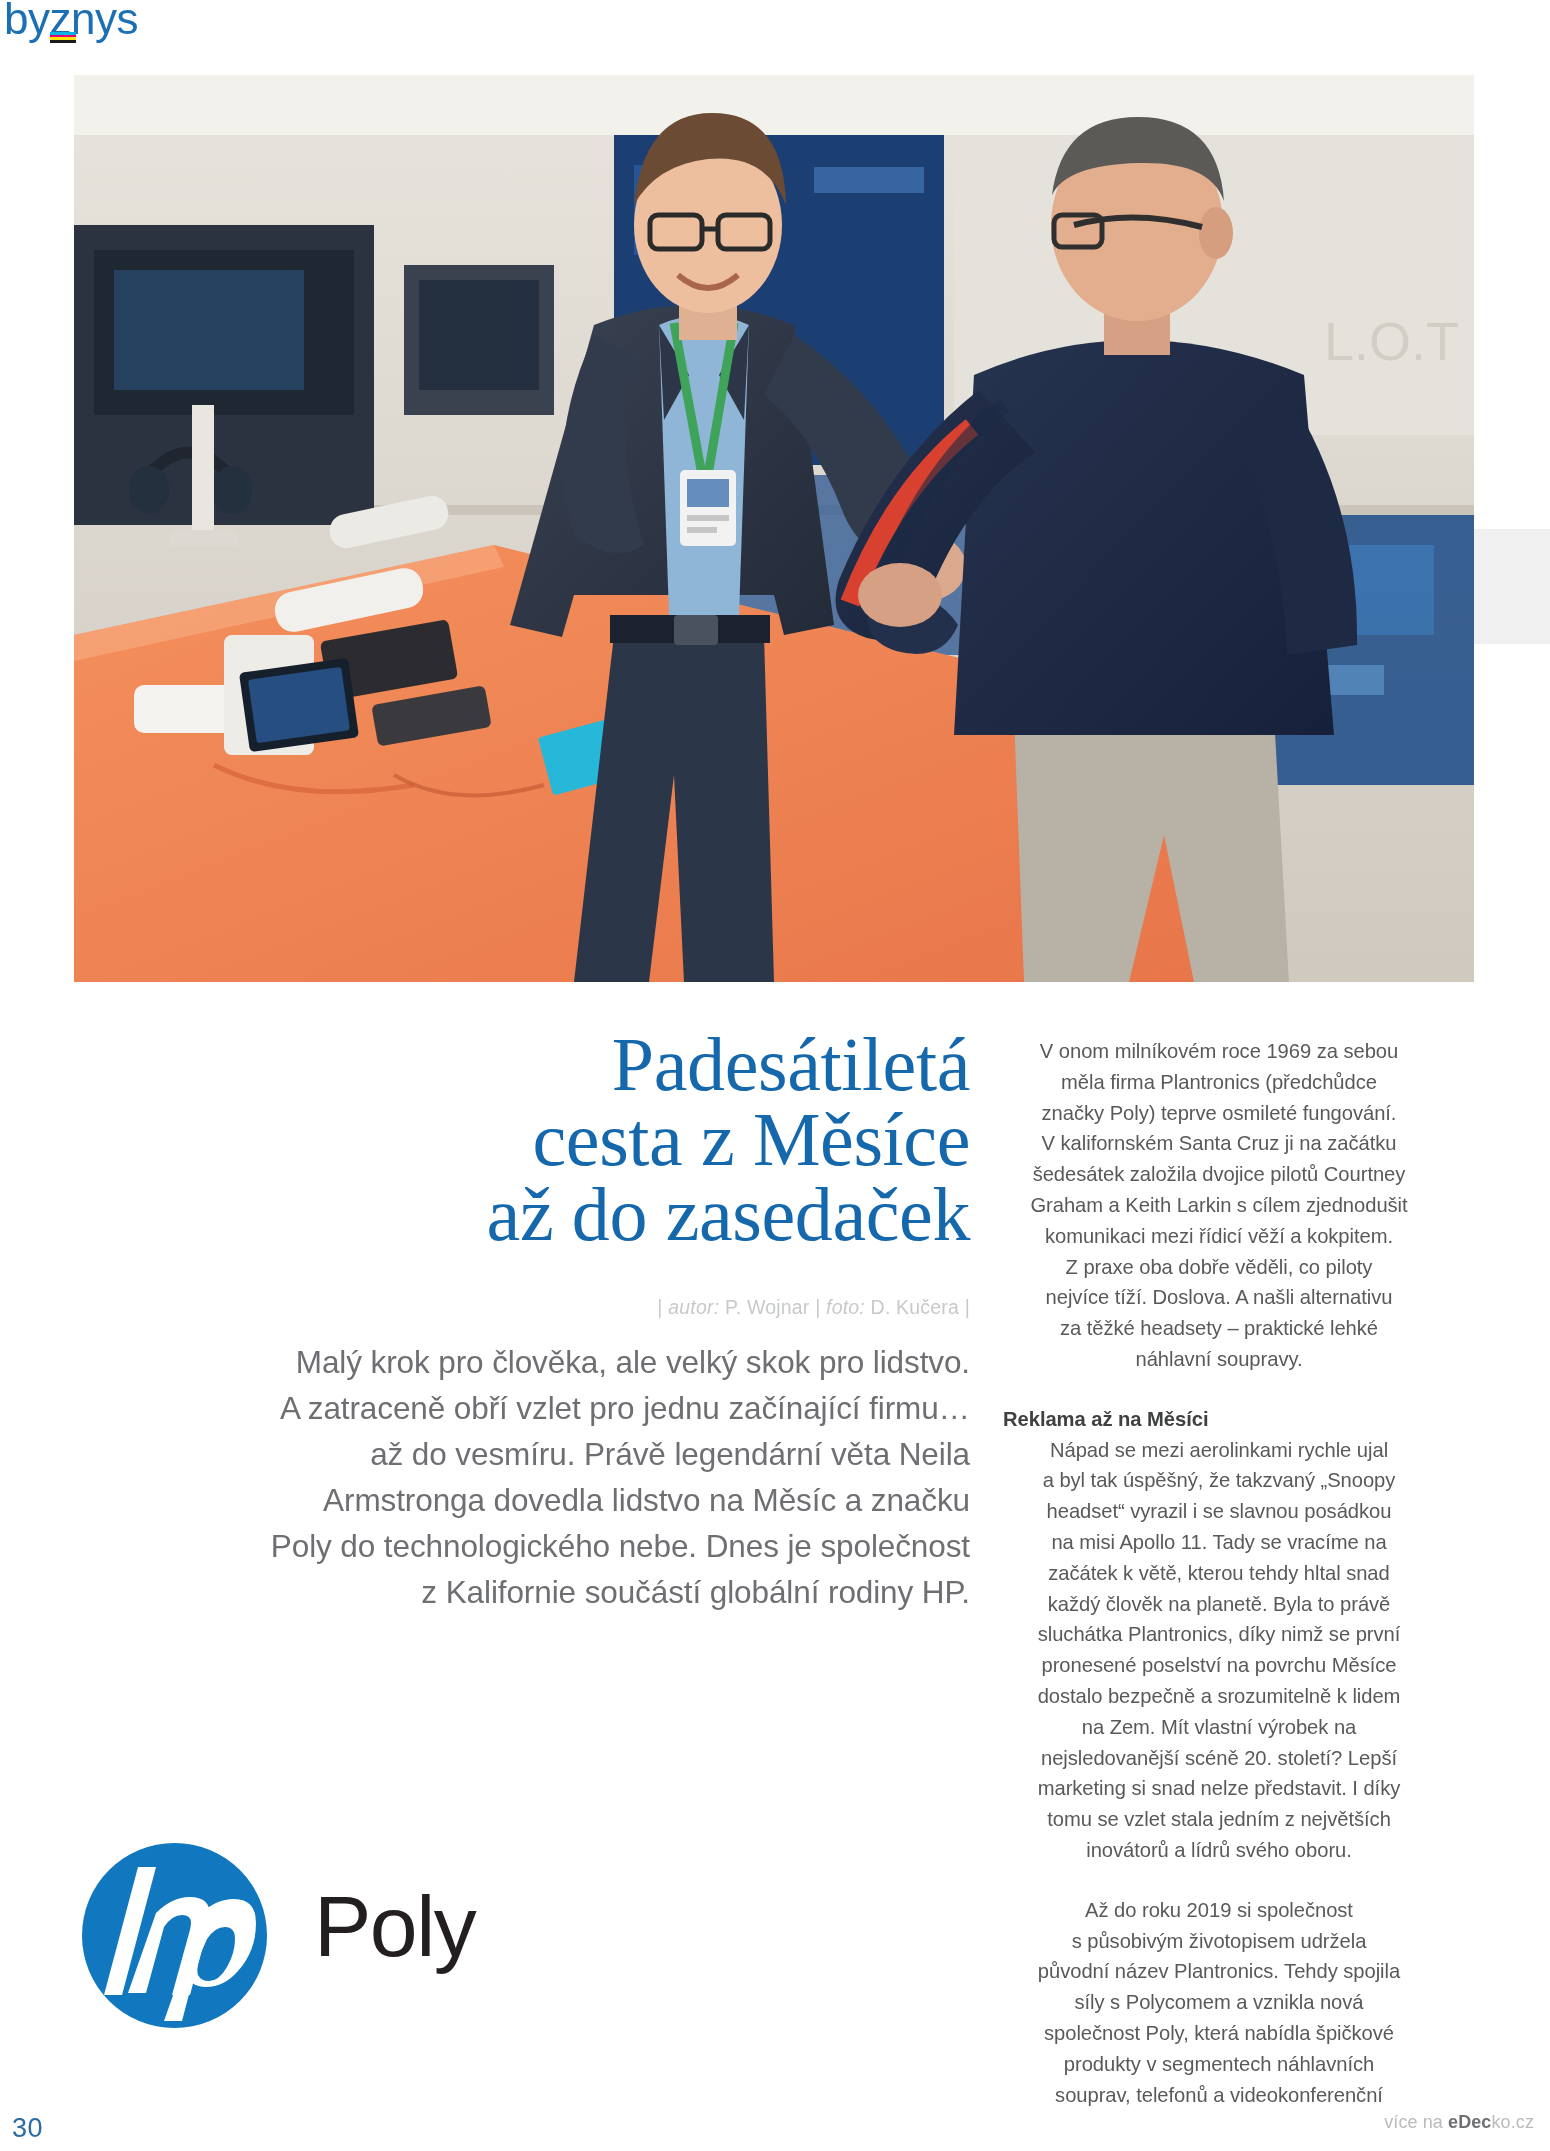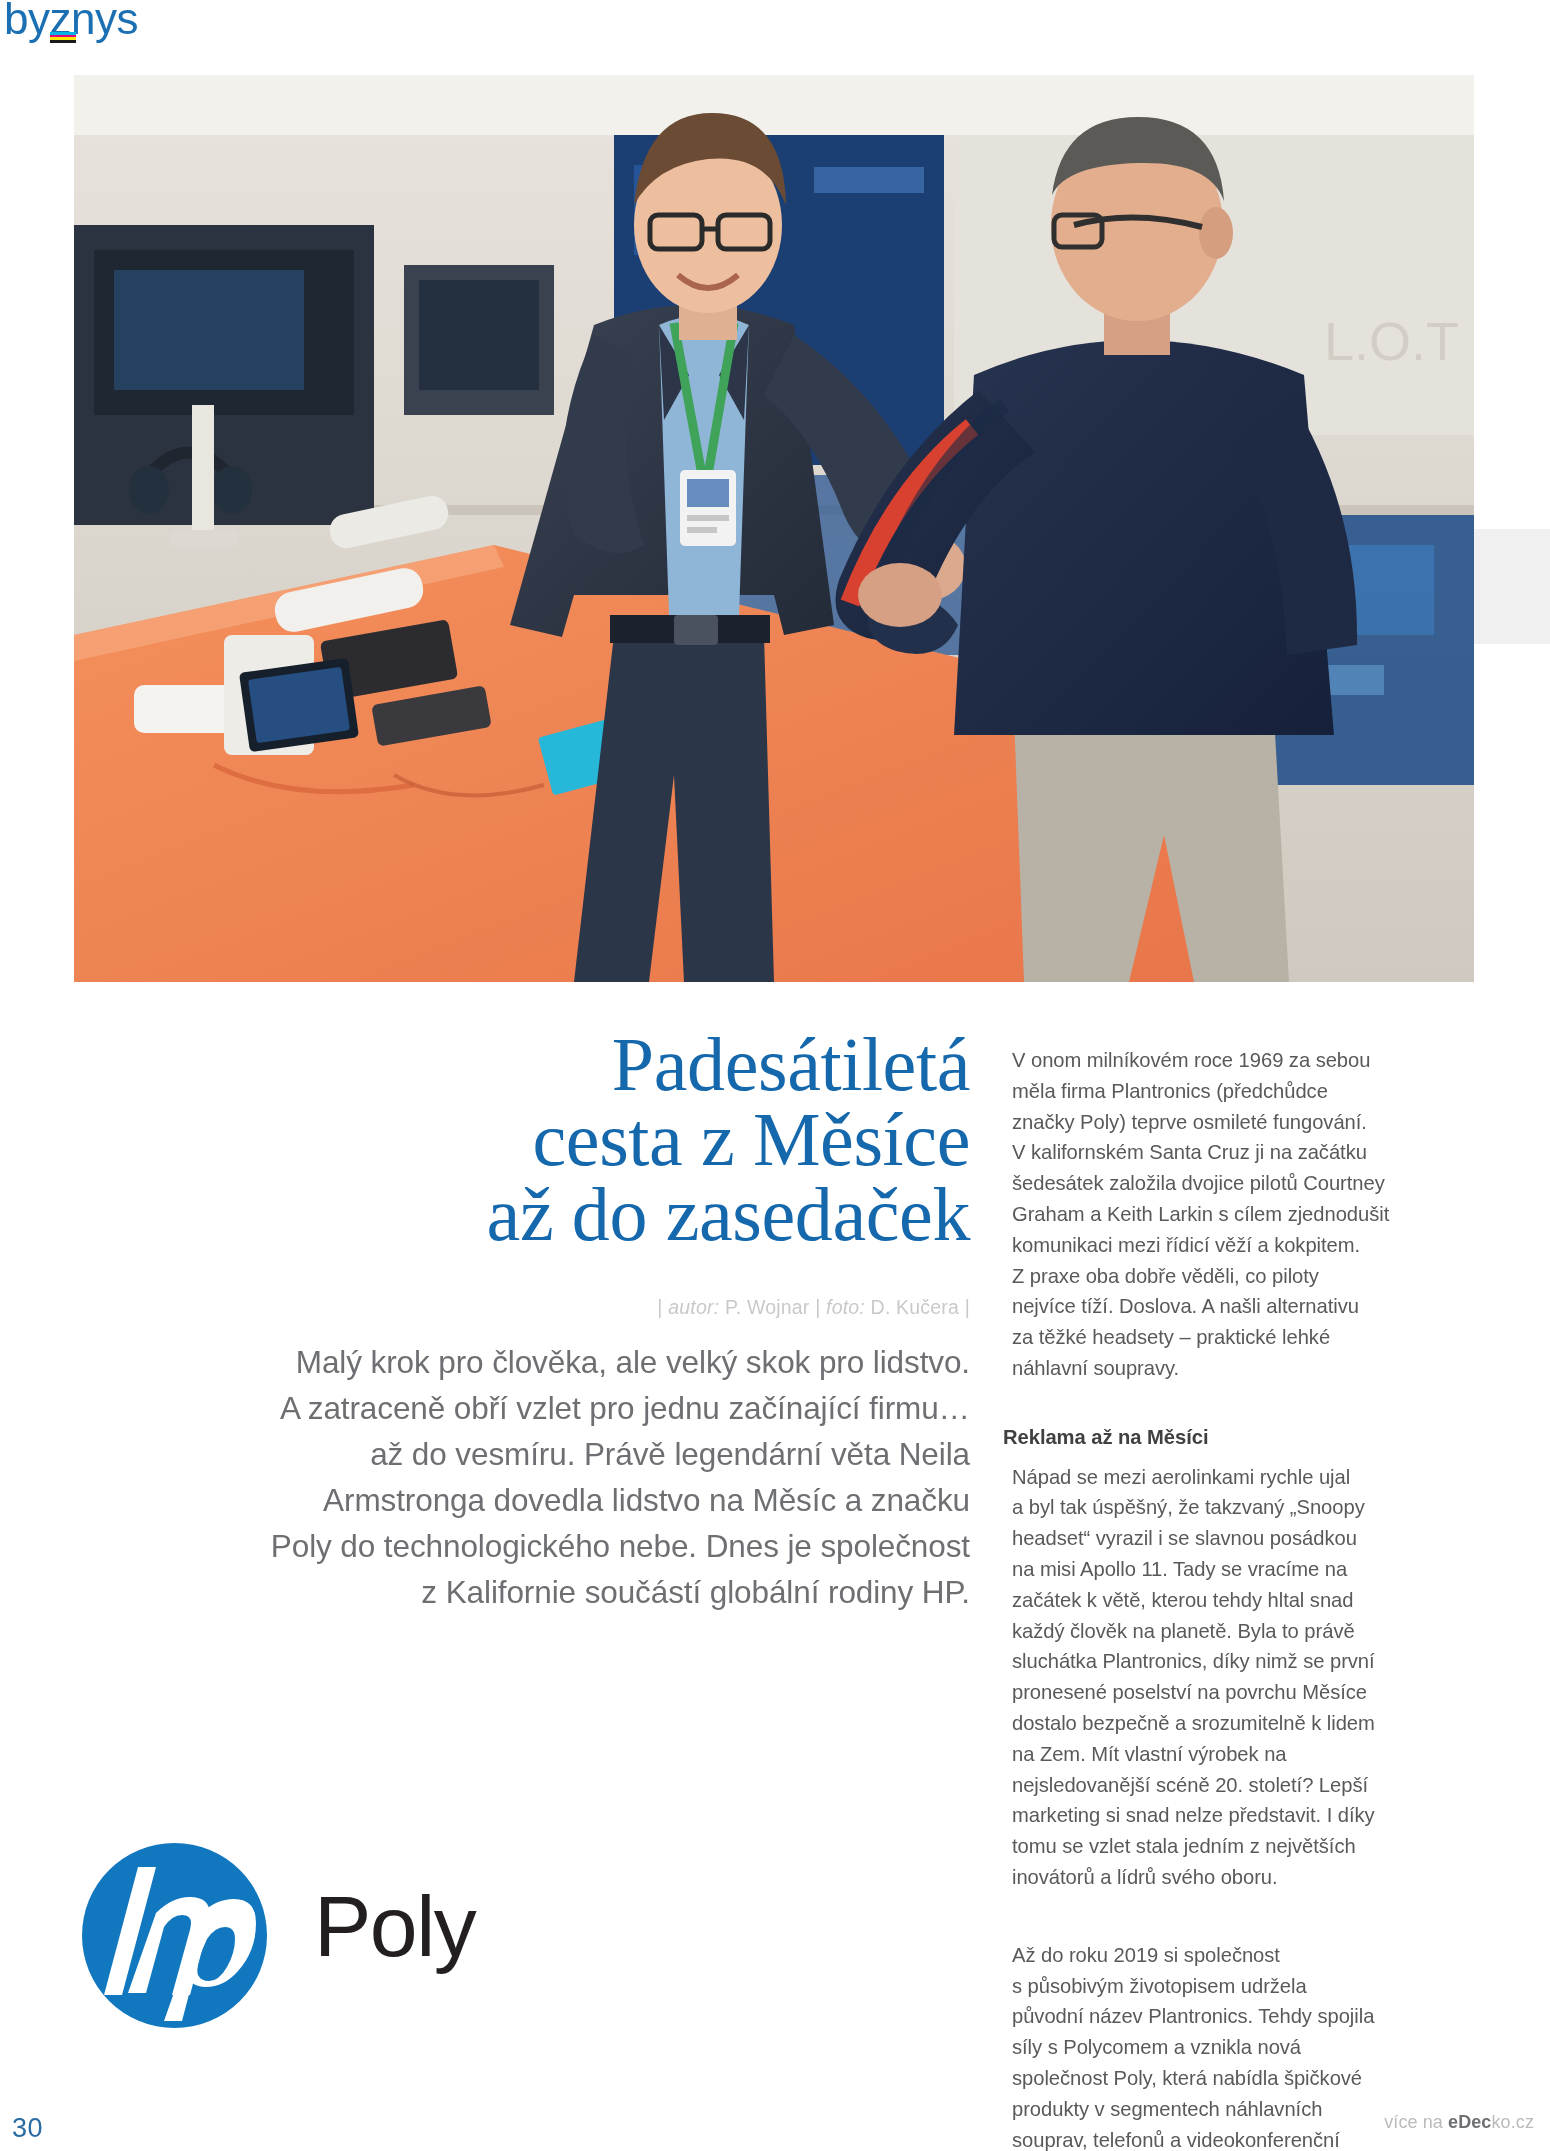--- a/index.html
+++ b/index.html
@@ -112,21 +112,21 @@
   .col-right {
     position: absolute;
     left: 1003px;
     top: 1036px;
     width: 432px;
     font-size: 20.2px;
     line-height: 1.525;
     color: #58595b;
     letter-spacing: -0.05px;
   }
-  .col-right p { margin: 9px; }
+  .col-right p { margin: 0; text-align: center; }
   .col-right .ln { display: block; white-space: nowrap; }
   .col-right .spacer { display: block; height: 29px; }
   .col-right .subhead {
     display: block;
     font-weight: bold;
     color: #3f4042;
     white-space: nowrap;
   }
 
   

